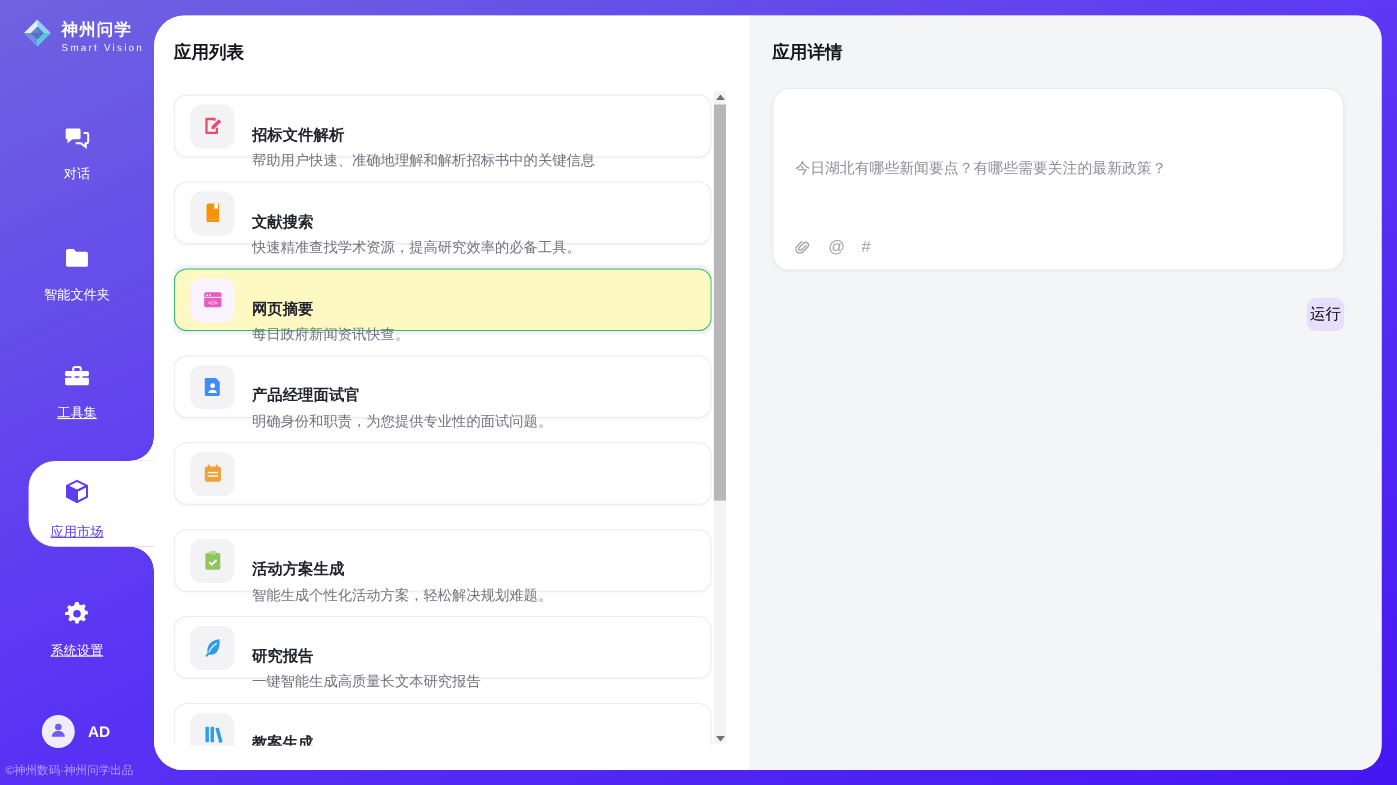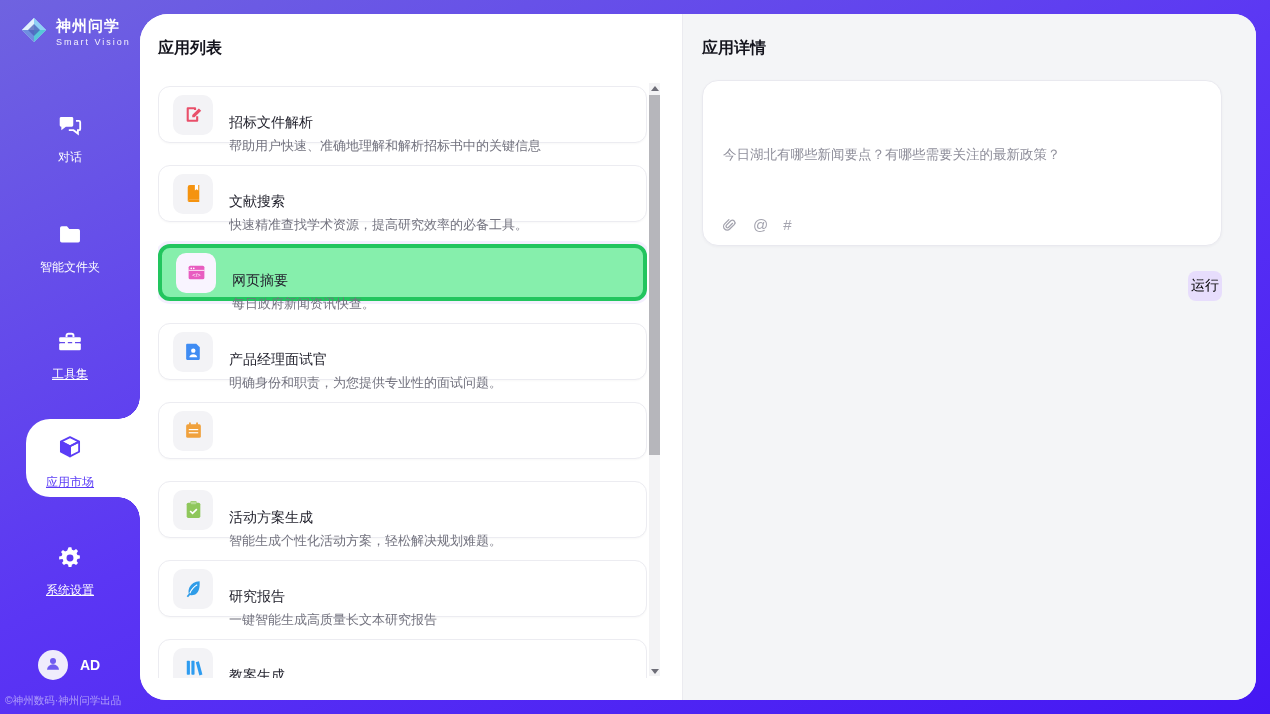--- a/index.html
+++ b/index.html
@@ -39,45 +39,45 @@
     border-radius:28px 22px 22px 26px; z-index:1; overflow:hidden; display:flex; }
 
   .list-panel { position:relative; width:543px; height:100%; background:#fff; border-right:1px solid #ebebf0; }
   .panel-title { position:absolute; left:18px; top:24px; font-size:16px; font-weight:700; color:#15151e; }
 
   .cards { position:absolute; left:18px; top:69px; width:489px; bottom:22px; overflow:hidden; }
   .card { position:relative; width:489px; height:57px; margin-top:22px; background:#fff; border:1px solid #ececf1;
     border-radius:12px; display:flex; align-items:center; padding:0 14px; gap:16px; cursor:pointer;
     box-shadow:0 1px 2px rgba(20,20,40,.03); }
   .card:first-child { margin-top:3px; }
-  .card.selected { background:#86efac; border:4px solid #22c55e; box-shadow:0 0 0 3px rgba(145,102,248,.10); }
+  .card.selected { background:#fef9c3; border:1px solid #22c55e; box-shadow:0 0 0 3px rgba(145,102,248,.10); }
   .card-icon { width:40px; height:40px; border-radius:10px; background:#f3f3f6; flex:none;
     display:flex; align-items:center; justify-content:center; }
   .card.selected .card-icon { background:#f9f4ff; }
   .card-text { display:flex; flex-direction:column; gap:5px; overflow:hidden; white-space:nowrap; }
-  .card-title { font-size:14px; font-weight:400; color:#23232e;margin-top:39px; }
+  .card-title { font-size:14px; font-weight:700; color:#23232e;margin-top:39px; }
   .card-desc { font-size:13px; color:#73737f; }
 
   
   .scrollbar { position:absolute; right:22px; top:69px; bottom:24px; width:11px; background:#f3f3f5; }
   .sb-up, .sb-down { position:absolute; left:0; width:11px; height:10px; display:flex; align-items:center; justify-content:center; cursor:pointer; }
   .sb-up { top:0; } .sb-down { bottom:0; }
   .tri-up { width:0; height:0; border-left:4px solid transparent; border-right:4px solid transparent; border-bottom:5px solid #6e6e78; }
   .tri-down { width:0; height:0; border-left:4px solid transparent; border-right:4px solid transparent; border-top:5px solid #6e6e78; }
   .sb-thumb { position:absolute; left:0; top:12px; width:11px; height:360px; background:#b6b6bb; cursor:pointer; }
 
   
   .detail-panel { position:relative; flex:1; height:100%; background:#f4f5f7; }
   .detail-card { position:absolute; left:19px; top:66px; width:520px; height:166px; background:#fff;
     border:1px solid #e9e9ef; border-radius:16px; box-shadow:0 1px 3px rgba(20,20,40,.04); }
   .chip { position:absolute; left:20px; top:14px; height:32px; display:inline-flex; align-items:center; gap:7px;
     padding:0 11px; border:1px solid #e2e2ea; border-radius:16px; background:#fff; cursor:pointer; }
   .chip-label { font-size:13px; color:#3a3a46; }
   .chip-close { font-size:13px; color:#9a9aa6; cursor:pointer; line-height:1; padding:0 1px; }
-  .query-text { position:absolute; left:20px; top:64px; right:20px; font-size:13.5px; color:#8e8e9a; line-height:1.55; cursor:text; }
+  .query-text { position:absolute; left:20px; top:64px; right:20px; font-size:13.5px; color:#8e8e9a; line-height:1.55; cursor:text;font-family:Liberation Mono, monospace; }
   .tool-row { position:absolute; left:18px; bottom:12px; display:flex; align-items:center; gap:15px; color:#a4a4af; }
   .tool-row .sym { font-size:15px; cursor:pointer; }
   .tool-row svg { display:block; cursor:pointer; }
   .run-btn { position:absolute; top:257px; right:34px; width:34px; height:30px; border:none; border-radius:8px;
     background:#e7ddfc; color:#000000; font-size:14px; font-family:inherit; cursor:pointer; }
 </style>
 </head>
 <body>
 
 <aside class="sidebar">

